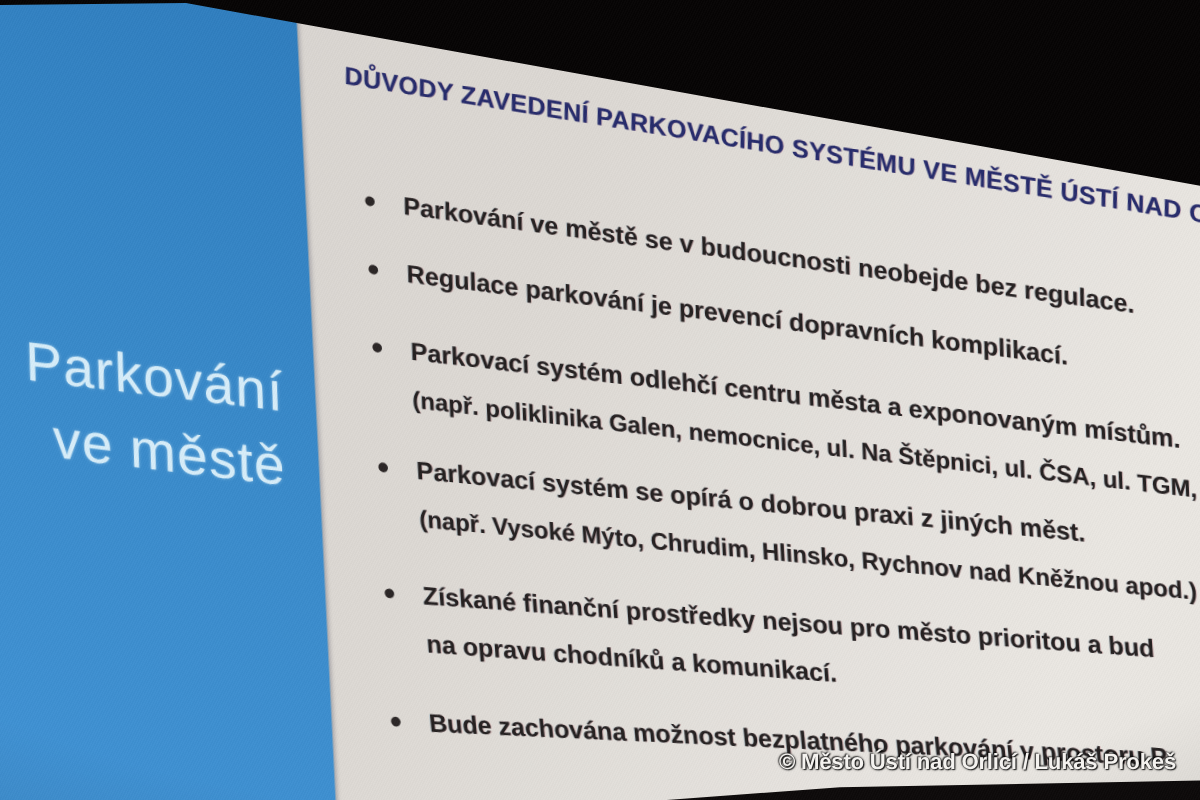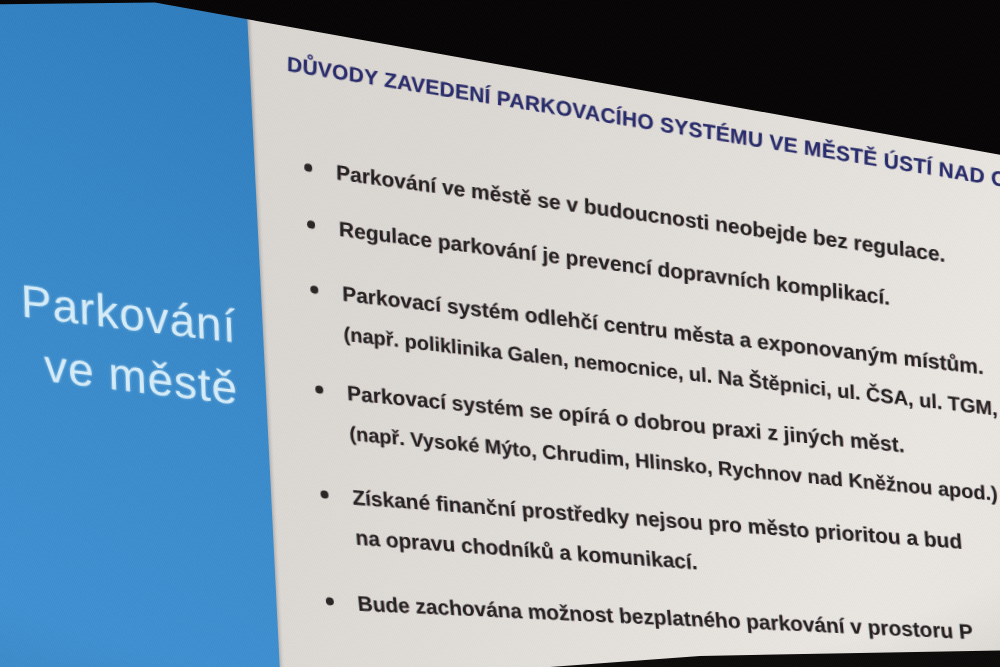--- a/index.html
+++ b/index.html
@@ -131,14 +131,15 @@
       </div>
     </div>
 
   </div>
 
   <div class="wedge-top"></div>
   <div class="wedge-bottom"></div>
   <div class="texture"></div>
   <div class="vignette"></div>
 
+  <div class="watermark">© Město Ústí nad Orlicí / Lukáš Prokeš</div>
 
 </div>
 
 </body></html>

